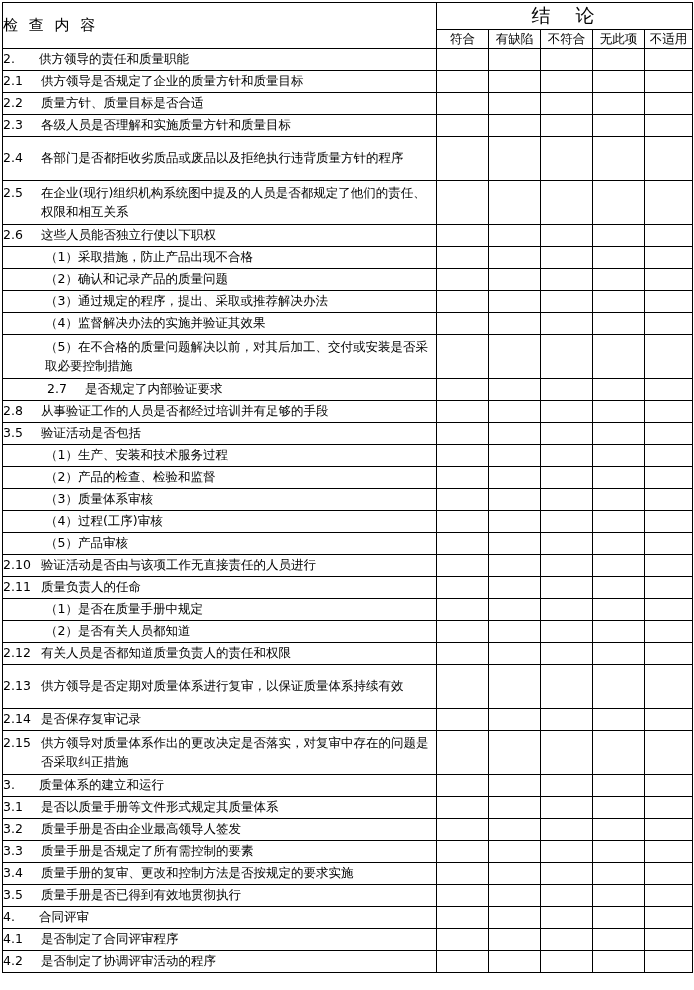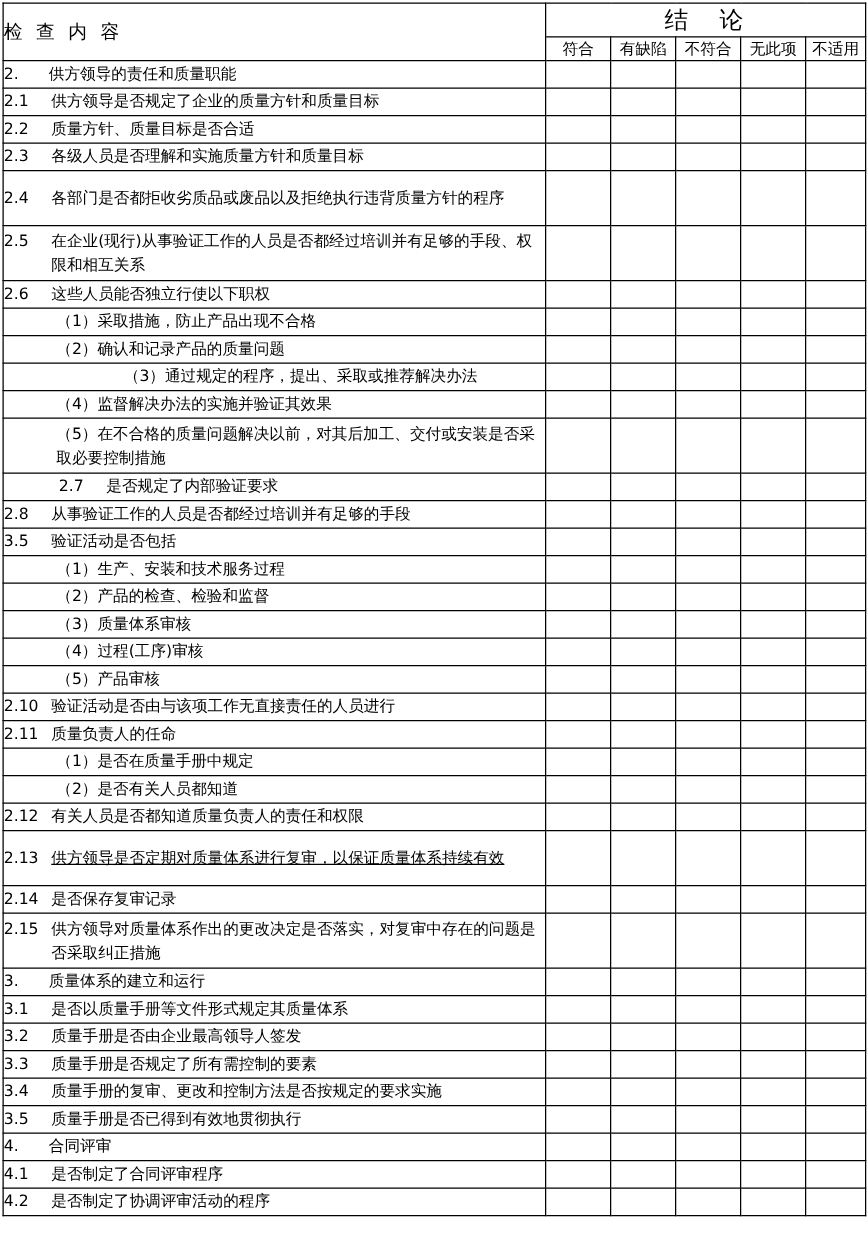--- a/index.html
+++ b/index.html
@@ -149,21 +149,21 @@
           <td class="mark"></td>
           <td class="mark"></td>
           <td class="mark"></td>
           <td class="mark"></td>
           <td class="mark"></td>
         </tr>
         <tr class="r2">
           <td class="txt">
             <div style="display: flex; align-items: flex-start;">
               <span class="nowrapcell" style="display: inline-block; width: 34px; flex: 0 0 auto;">2.5</span>
-              <span style="flex: 1 1 auto; padding-left: 4px;">在企业(现行)从事验证工作的人员是否都经过培训并有足够的手段、权限和相互关系</span>
+              <span style="flex: 1 1 auto; padding-left: 4px;">在企业(现行)组织机构系统图中提及的人员是否都规定了他们的责任、权限和相互关系</span>
             </div>
           </td>
           <td class="mark"></td>
           <td class="mark"></td>
           <td class="mark"></td>
           <td class="mark"></td>
           <td class="mark"></td>
         </tr>
         <tr class="r1">
           <td class="txt">
@@ -199,21 +199,21 @@
             </div>
           </td>
           <td class="mark"></td>
           <td class="mark"></td>
           <td class="mark"></td>
           <td class="mark"></td>
           <td class="mark"></td>
         </tr>
         <tr class="r1">
           <td class="txt">
-            <div style="display: flex; align-items: flex-start; text-align: center;">
+            <div style="display: flex; align-items: flex-start;">
               <span class="nowrapcell" style="display: inline-block; width: 28px; flex: 0 0 auto;"></span>
               <span style="flex: 1 1 auto; padding-left: 14px;">（3）通过规定的程序，提出、采取或推荐解决办法</span>
             </div>
           </td>
           <td class="mark"></td>
           <td class="mark"></td>
           <td class="mark"></td>
           <td class="mark"></td>
           <td class="mark"></td>
         </tr>
@@ -409,21 +409,21 @@
           <td class="mark"></td>
           <td class="mark"></td>
           <td class="mark"></td>
           <td class="mark"></td>
           <td class="mark"></td>
         </tr>
         <tr class="r2">
           <td class="txt">
             <div style="display: flex; align-items: flex-start;">
               <span class="nowrapcell" style="display: inline-block; width: 34px; flex: 0 0 auto;">2.13</span>
-              <span style="flex: 1 1 auto; padding-left: 4px; text-decoration: underline;">供方领导是否定期对质量体系进行复审，以保证质量体系持续有效</span>
+              <span style="flex: 1 1 auto; padding-left: 4px;">供方领导是否定期对质量体系进行复审，以保证质量体系持续有效</span>
             </div>
           </td>
           <td class="mark"></td>
           <td class="mark"></td>
           <td class="mark"></td>
           <td class="mark"></td>
           <td class="mark"></td>
         </tr>
         <tr class="r1">
           <td class="txt">

